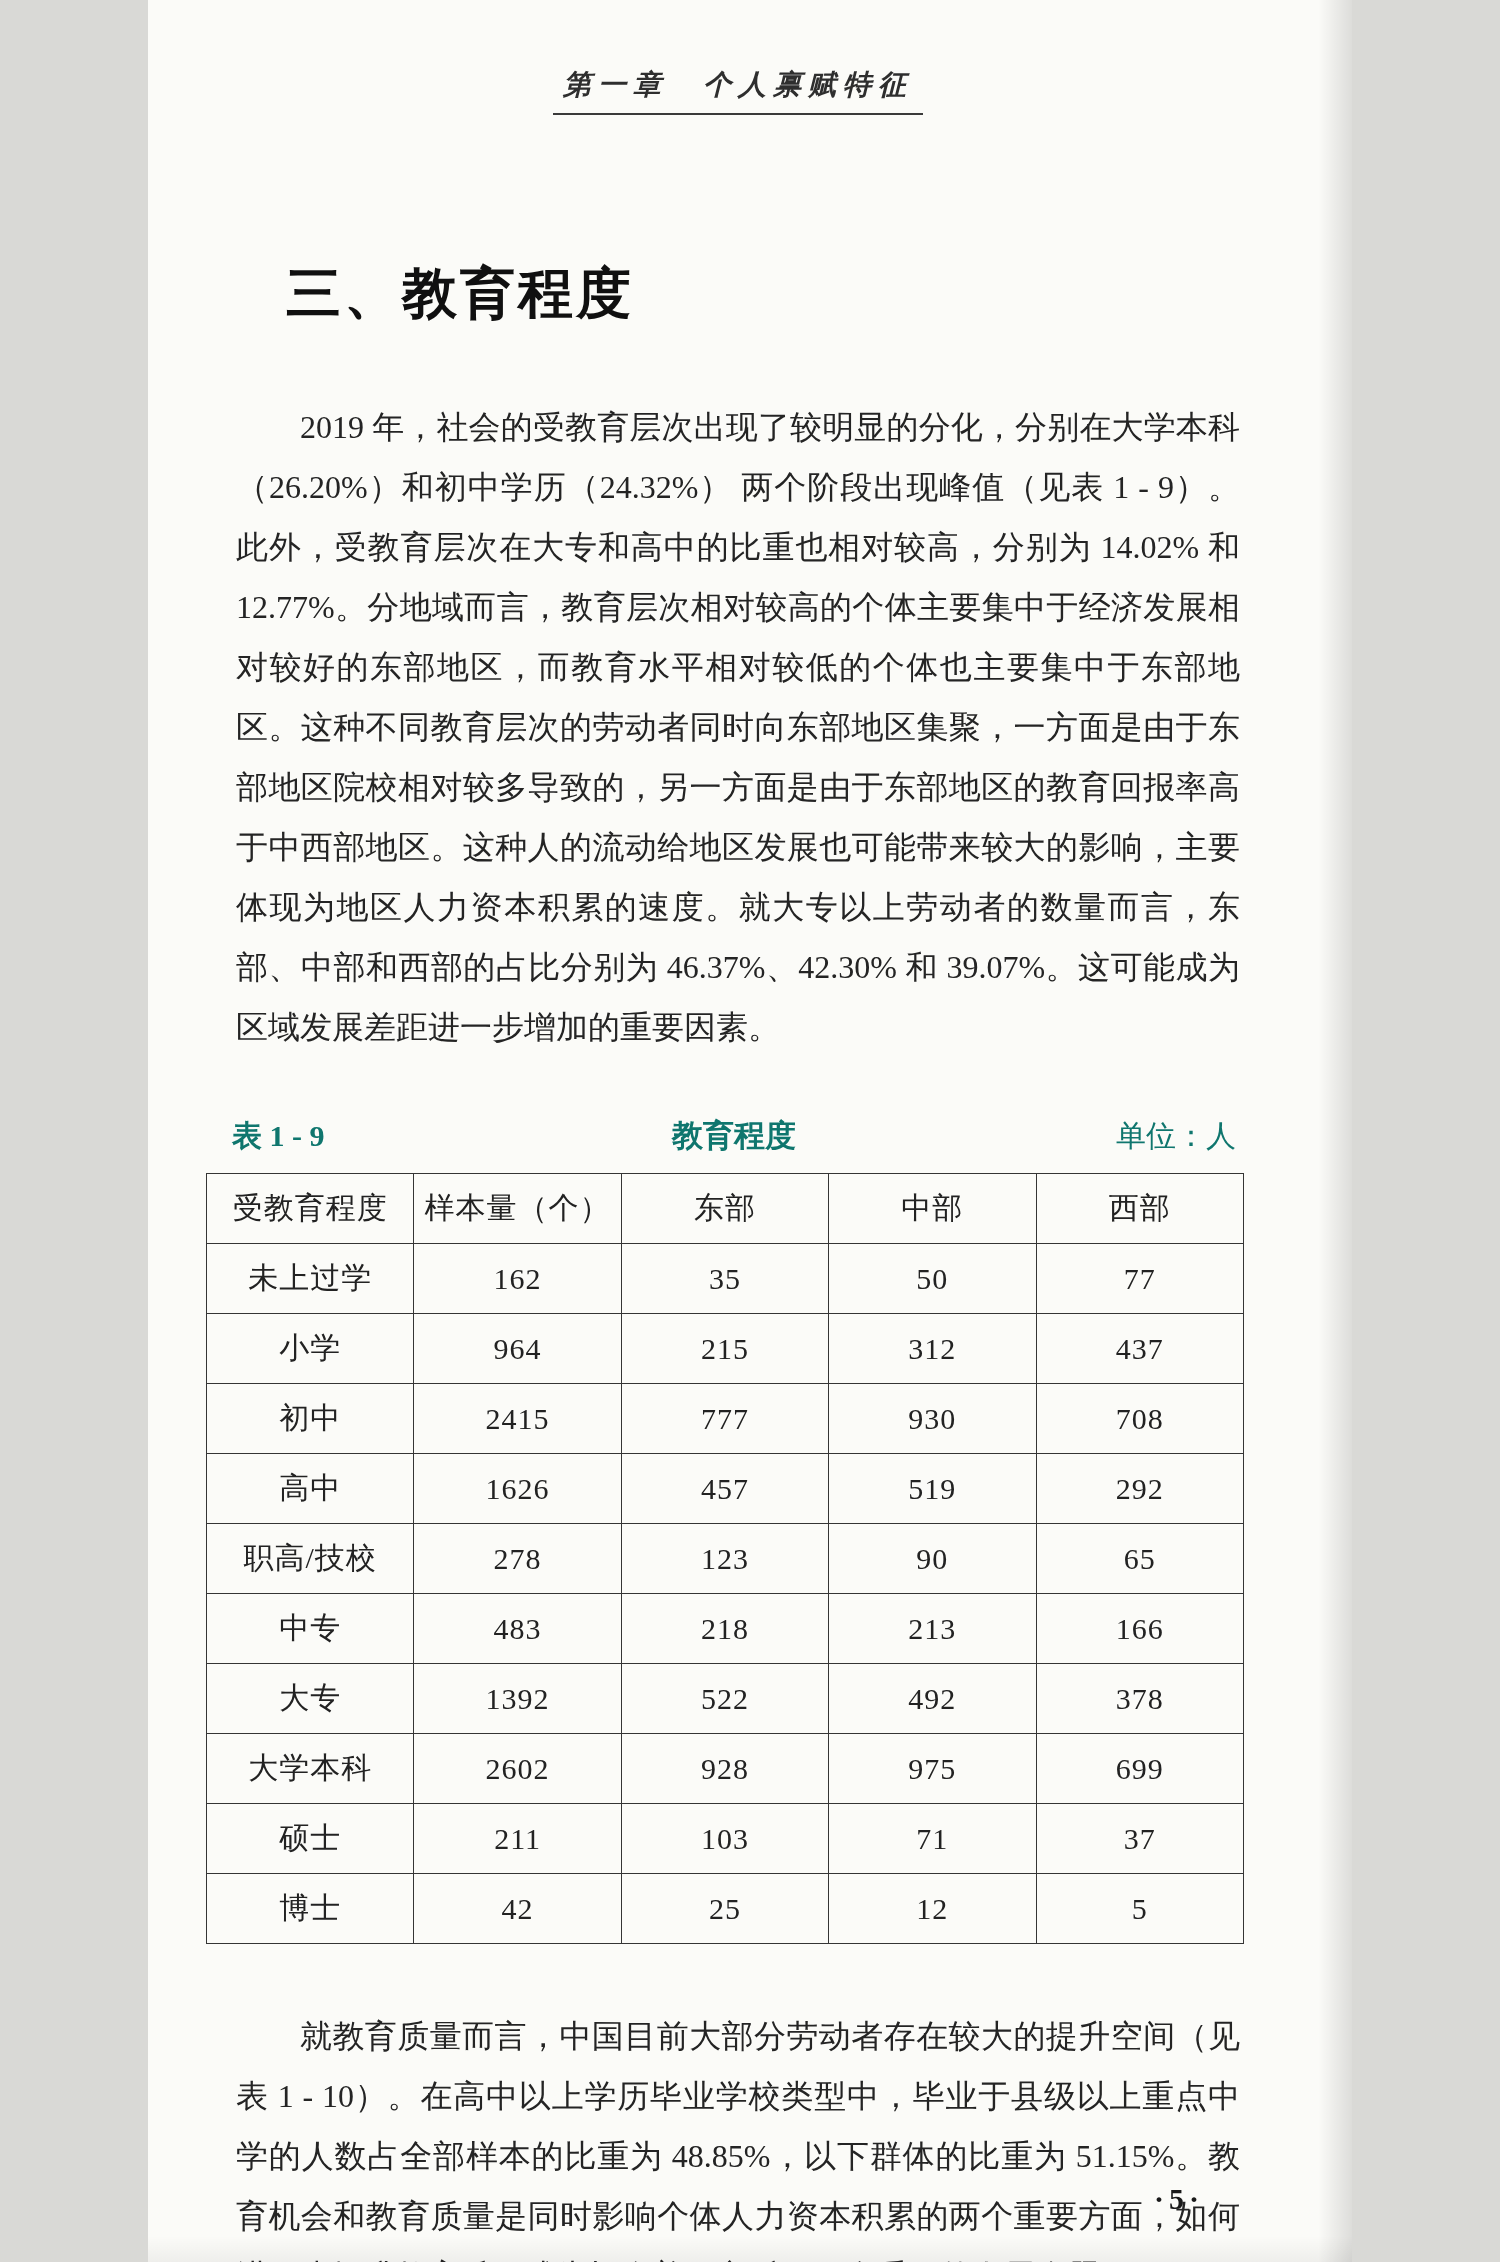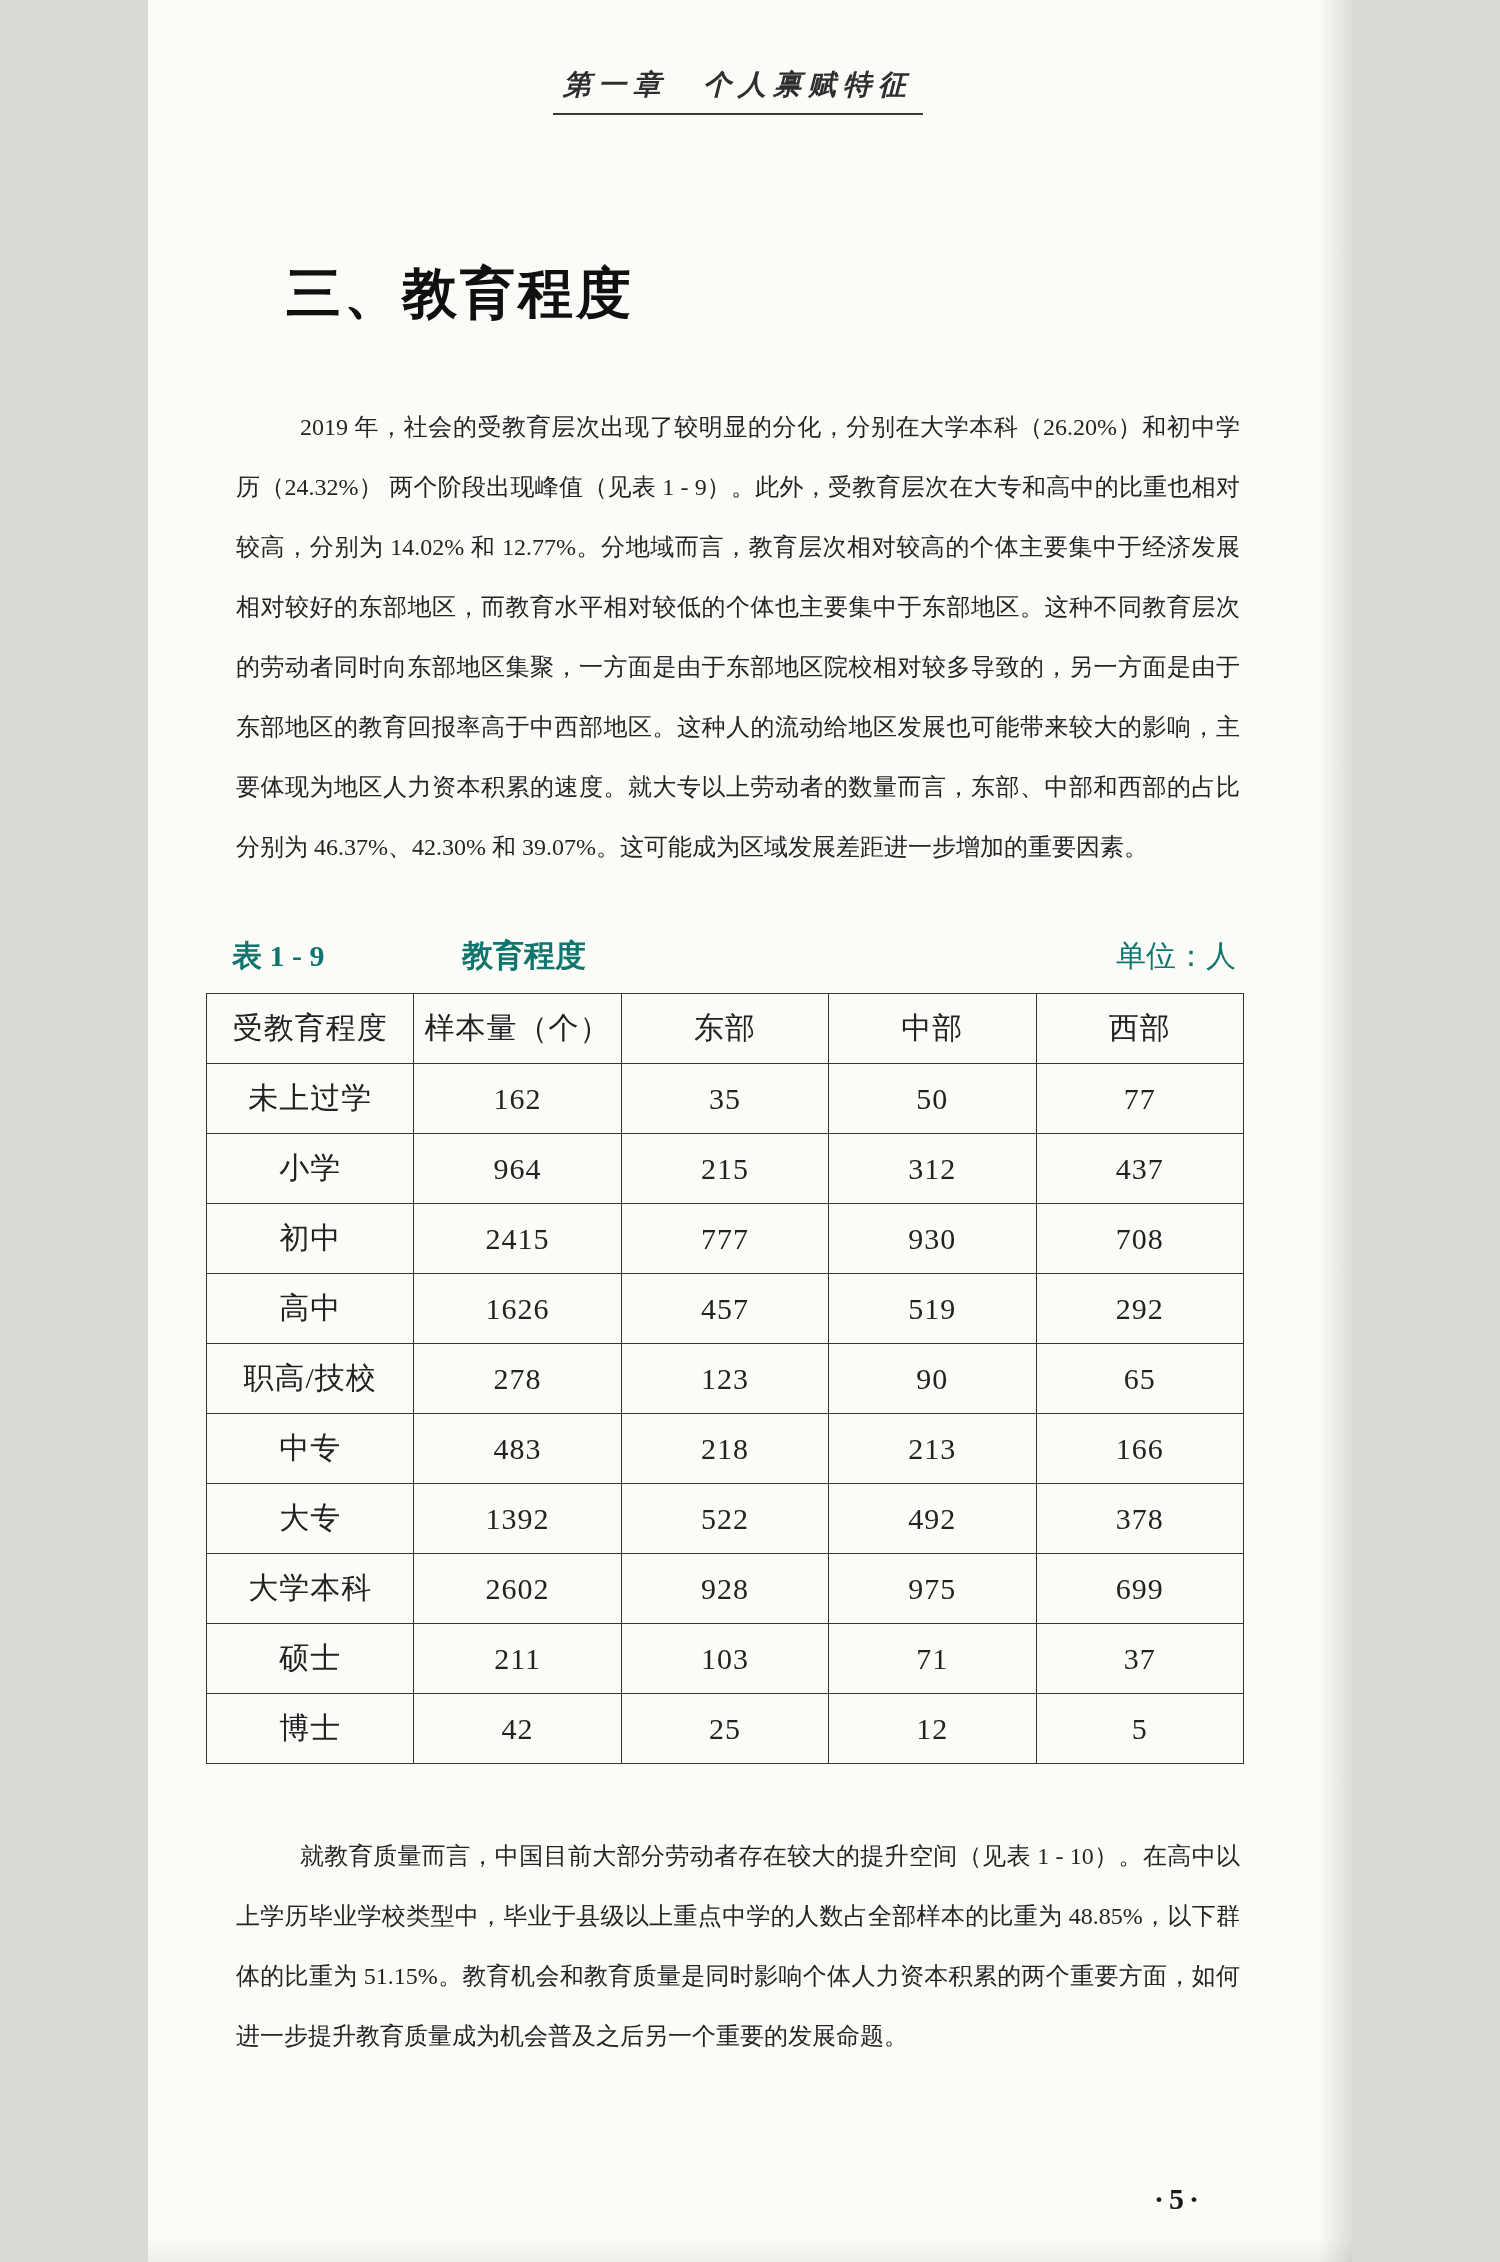--- a/index.html
+++ b/index.html
@@ -46,38 +46,38 @@
     margin: 142px 0 0 50px;
     font-family: "Liberation Sans", sans-serif;
     font-weight: bold;
     font-size: 55px;
     letter-spacing: 3px;
     color: #101010;
   }
   .para {
     margin: 0;
     margin-top: 66px;
-    font-size: 24px;
+    font-size: 32px;
     line-height: 60px;
     text-align: justify;
     text-indent: 64px;
     color: #242424;
   }
   .para.second { margin-top: 62px; }
   .table-block { margin-top: 58px; margin-left: -30px; margin-right: -4px; }
   .table-caption {
     display: flex;
     align-items: baseline;
     font-size: 30px;
     margin: 0 8px 16px 26px;
     color: #0f766e;
   }
   .cap-side { width: 230px; }
   .cap-label { font-weight: bold; text-align: left; }
-  .cap-title { flex: 1; text-align: left; font-weight: bold; font-size: 31px; }
+  .cap-title { flex: 1; text-align: center; font-weight: bold; font-size: 31px; }
   .cap-unit { text-align: right; font-weight: normal; }
   table.edu-table {
     width: 100%;
     border-collapse: collapse;
     font-size: 30px;
     color: #222;
     table-layout: fixed;
   }
   .edu-table th, .edu-table td {
     border: 1.6px solid #353535;

